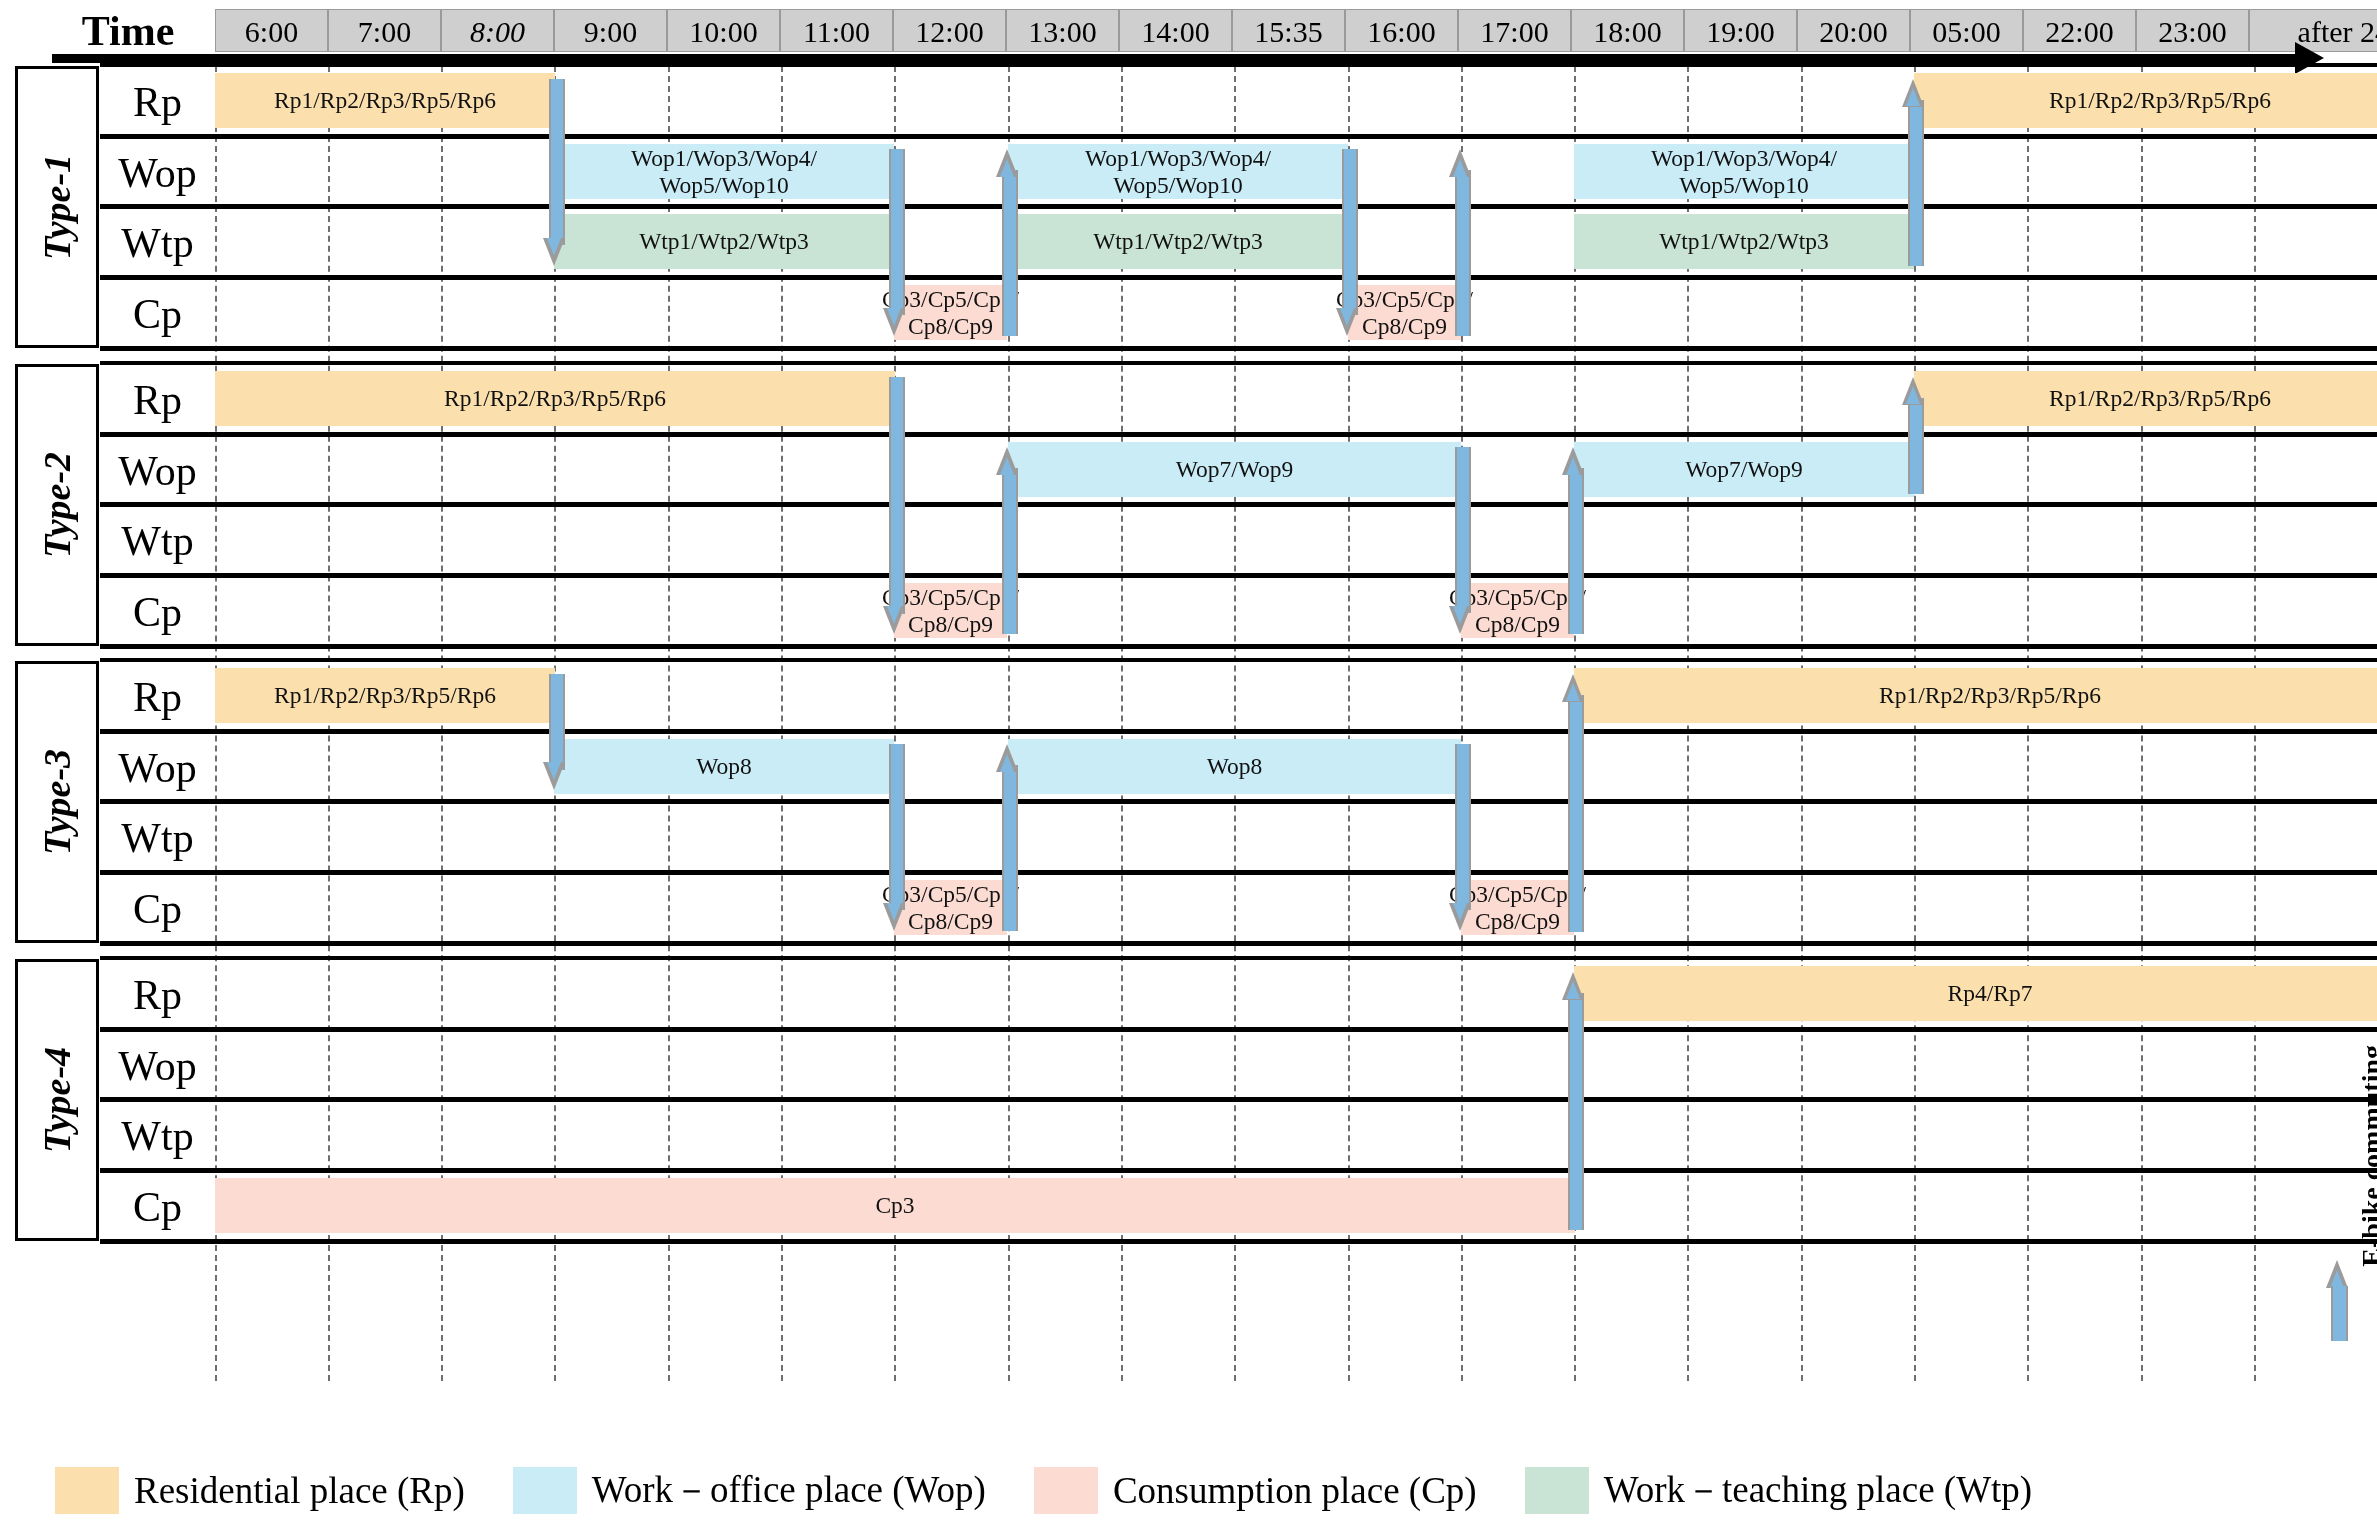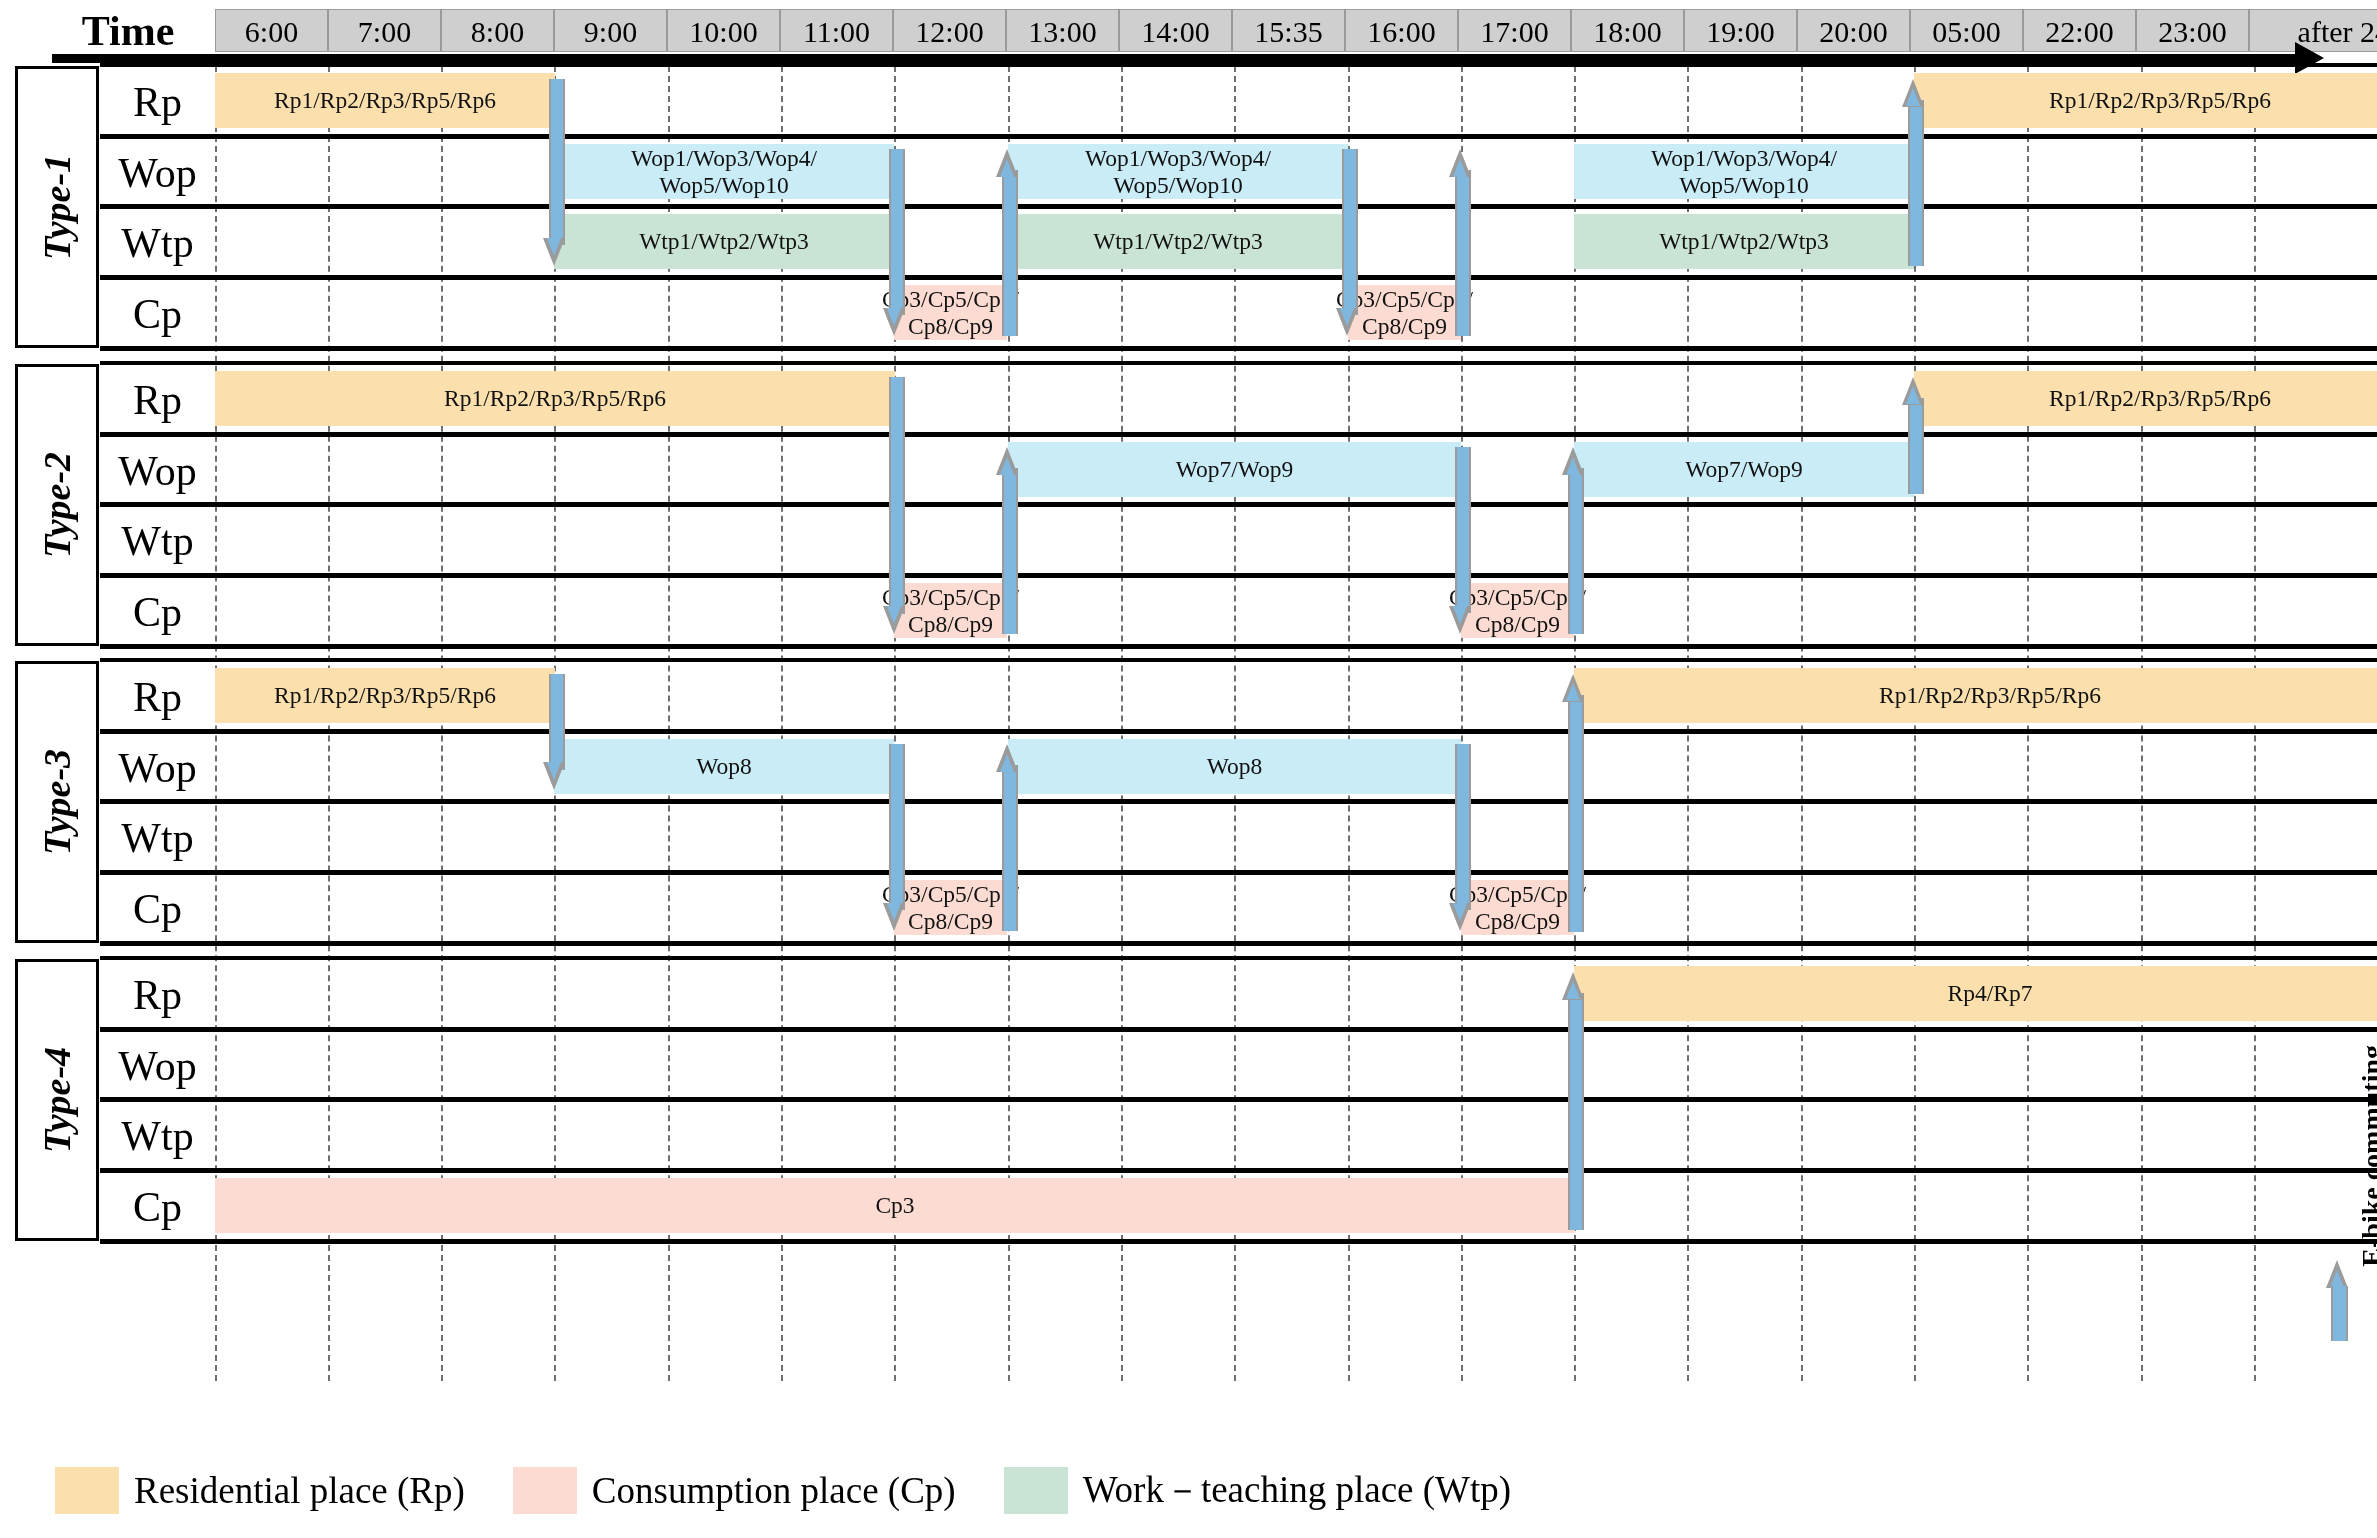--- a/index.html
+++ b/index.html
@@ -103,21 +103,21 @@
   .legend-text{font-size:37px;margin-left:15px;margin-right:48px;font-family:"Liberation Serif",serif;text-align:center;}
 </style>
 </head>
 <body>
 
 <div class="timeheader">
   <div class="time-title">Time</div>
   <div class="hdr-cells" id="hdr-cells">
       <div class="hdr-cell" style="width: 113px;">6:00</div>
       <div class="hdr-cell" style="width: 113px;">7:00</div>
-      <div class="hdr-cell" style="width: 113px;">8:00</div>
+      <div class="hdr-cell" style="width: 113px; font-style: italic;">8:00</div>
       <div class="hdr-cell" style="width: 113px;">9:00</div>
       <div class="hdr-cell" style="width: 113px;">10:00</div>
       <div class="hdr-cell" style="width: 113px;">11:00</div>
       <div class="hdr-cell" style="width: 113px;">12:00</div>
       <div class="hdr-cell" style="width: 113px;">13:00</div>
       <div class="hdr-cell" style="width: 113px;">14:00</div>
       <div class="hdr-cell" style="width: 113px;">15:35</div>
       <div class="hdr-cell" style="width: 113px;">16:00</div>
       <div class="hdr-cell" style="width: 113px;">17:00</div>
       <div class="hdr-cell" style="width: 113px;">18:00</div>
@@ -357,20 +357,24 @@
     <div style="position:absolute;left:5.5px;top:26px;width:12.5px;height:55px;background:#7fb7de;border-left:2.1px solid #9b9b9b;border-right:2.1px solid #9b9b9b;"></div>
   </div>
 
 <div class="legend" id="legend">
     <div style="width:55px"></div>
     <div class="legend-item">
       <div class="legend-swatch" style="background:#fbe0ae"></div>
       <div class="legend-text">Residential place (Rp)</div>
     </div>
     <div class="legend-item">
+      <div class="legend-swatch" style="background:#c9ecf7"></div>
+      <div class="legend-text">Work－office place (Wop)</div>
+    </div>
+    <div class="legend-item">
       <div class="legend-swatch" style="background:#fcdcd2"></div>
       <div class="legend-text">Consumption place (Cp)</div>
     </div>
     <div class="legend-item">
       <div class="legend-swatch" style="background:#c9e3d4"></div>
       <div class="legend-text">Work－teaching place (Wtp)</div>
     </div>
   </div>
 
 

